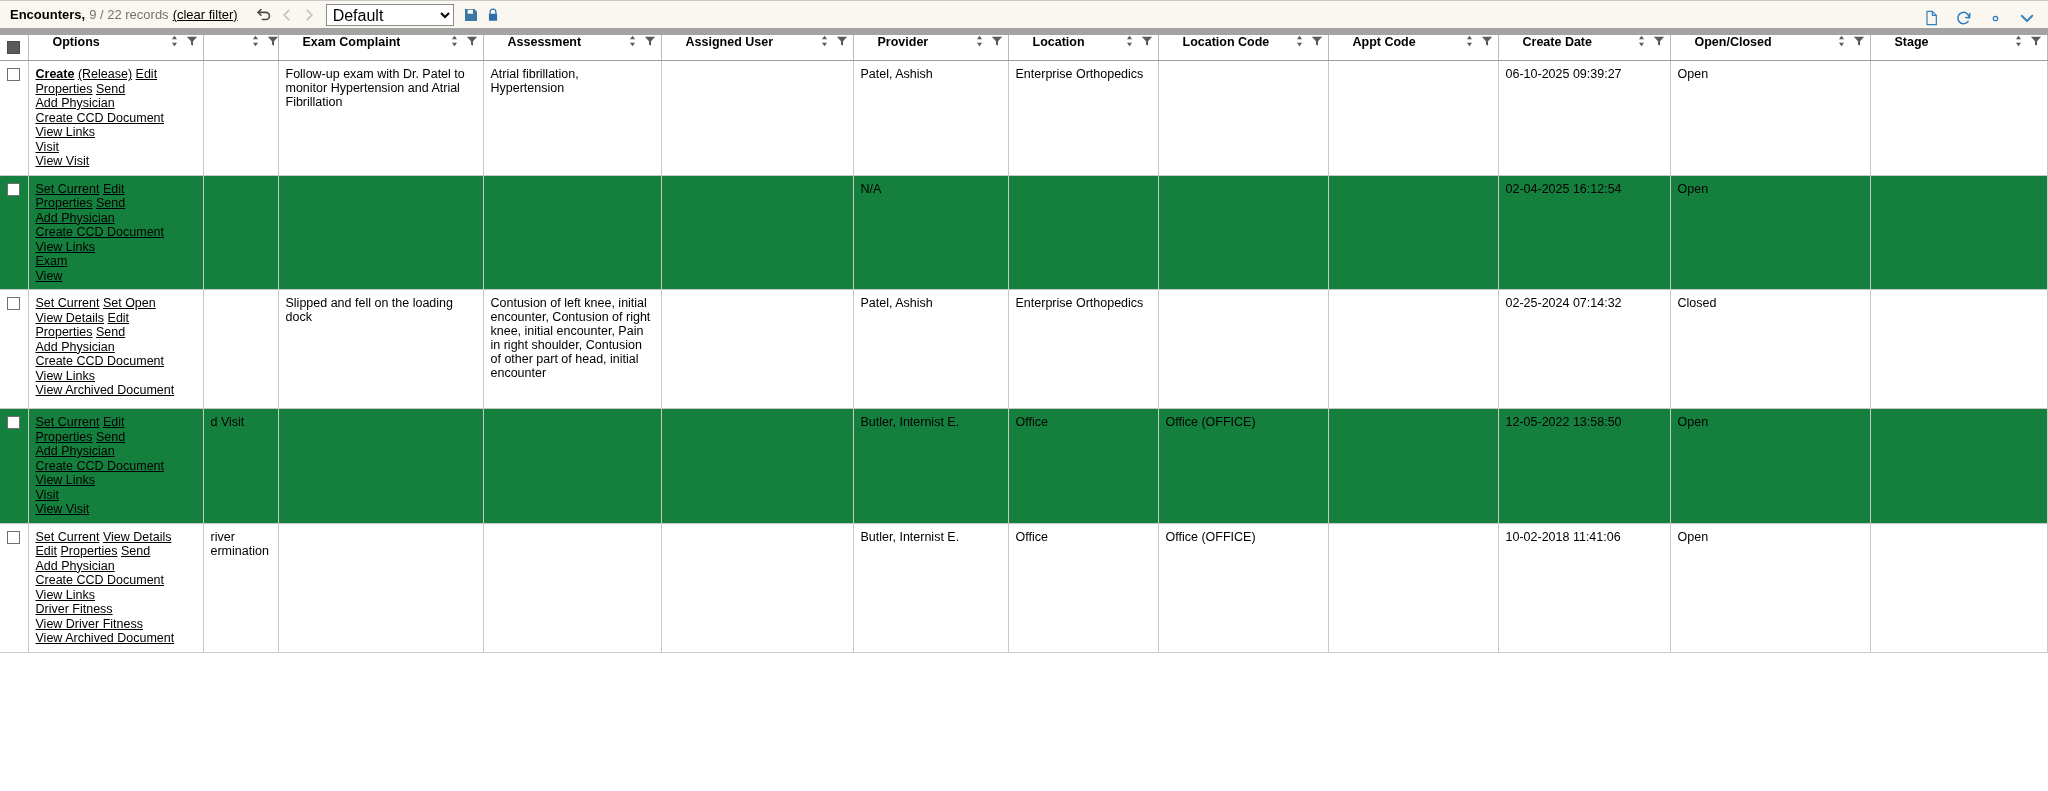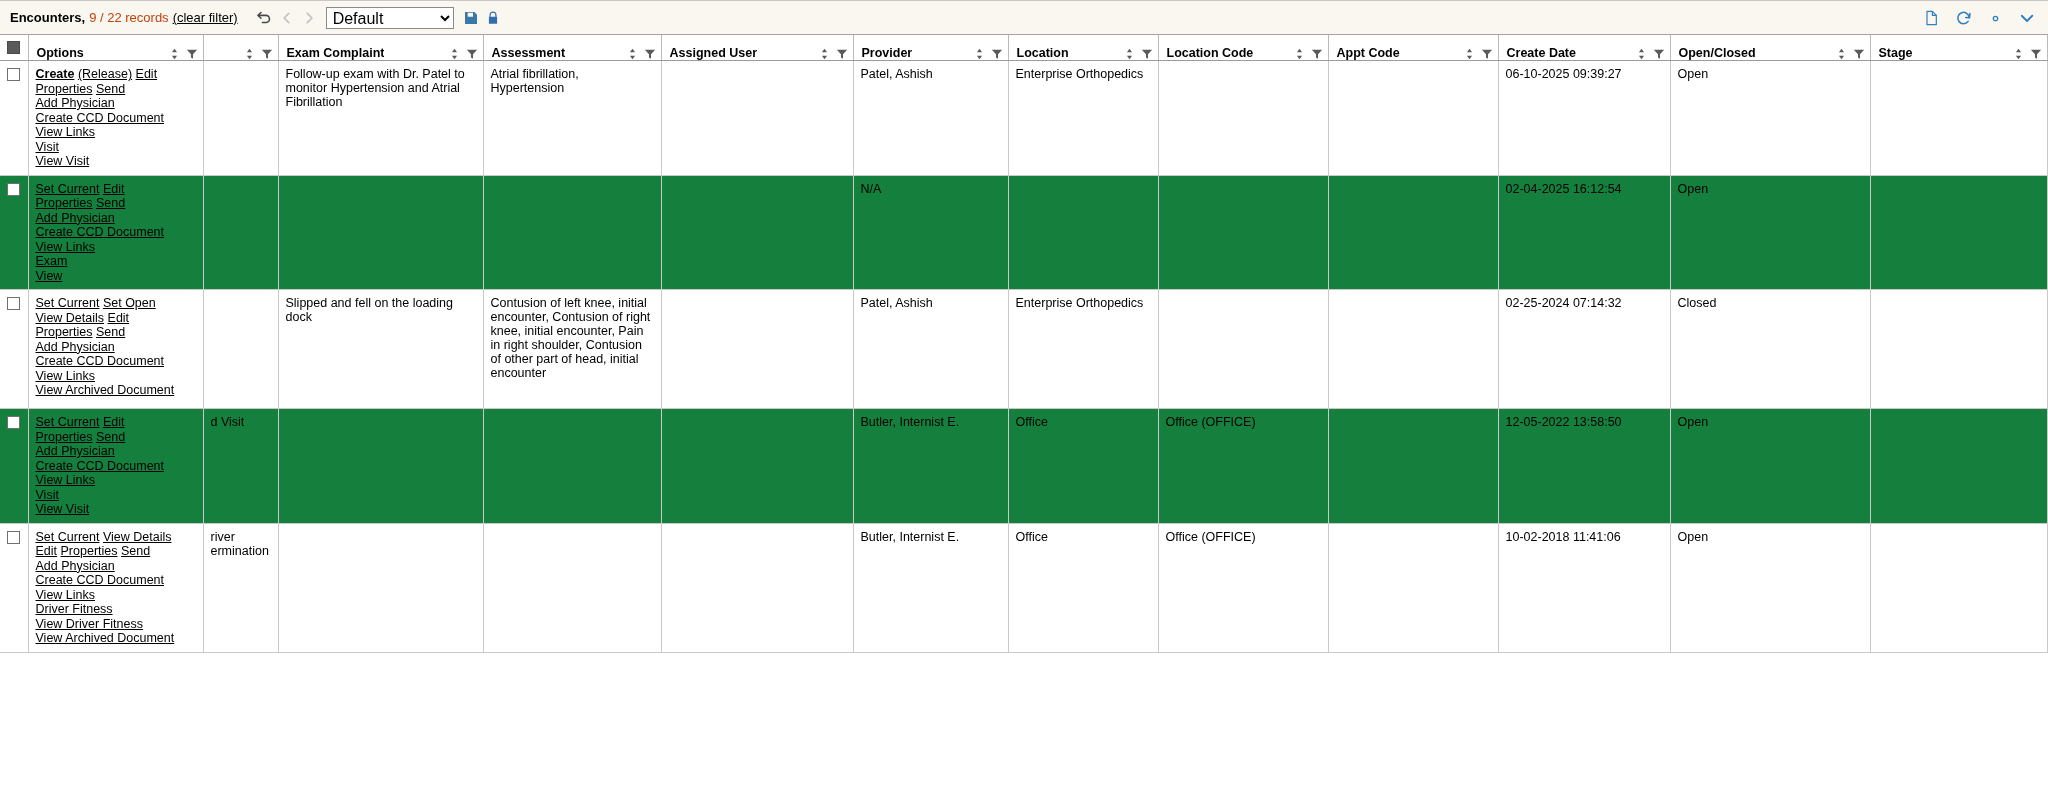--- a/index.html
+++ b/index.html
@@ -19,36 +19,36 @@
     height: 791px;
     overflow: hidden;
     position: relative;
     border-top: 1px solid #c8c8c8;
   }
 
   
   .toolbar {
     height: 34px;
     background: #faf7f0;
-    border-bottom: 1px solid #a3a3a3;
+    border-bottom: 7px solid #a3a3a3;
     display: flex;
     align-items: center;
     padding: 0 10px;
     box-sizing: border-box;
     position: relative;
   }
   .tb-title {
     font-weight: bold;
     font-size: 13px;
     color: #000;
     white-space: nowrap;
   }
   .tb-count {
     font-size: 13px;
-    color: #c2410c;
+    color: #737373;
     margin-left: 4px;
     white-space: nowrap;
   }
   .tb-clear {
     font-size: 13px;
     color: #000;
     text-decoration: underline;
     margin-left: 4px;
     cursor: pointer;
     white-space: nowrap;
@@ -98,23 +98,23 @@
     border-bottom: 1px solid #9b9b9b;
     padding: 0;
     height: 25px;
     vertical-align: middle;
     font-weight: bold;
     font-size: 12.5px;
     text-align: left;
   }
   .th-inner {
     display: flex;
-    align-items: flex-end;
+    align-items: flex-start;
     justify-content: space-between;
-    padding: 0 5px 0 8px;
+    padding: 0 5px 0 24px;
     height: 25px;
     box-sizing: border-box;
     gap: 16px;
   }
   .th-label { white-space: nowrap; overflow: hidden; text-overflow: ellipsis; }
   .th-tools {
     display: flex;
     align-items: center;
     gap: 6px;
     flex: 0 0 auto;

